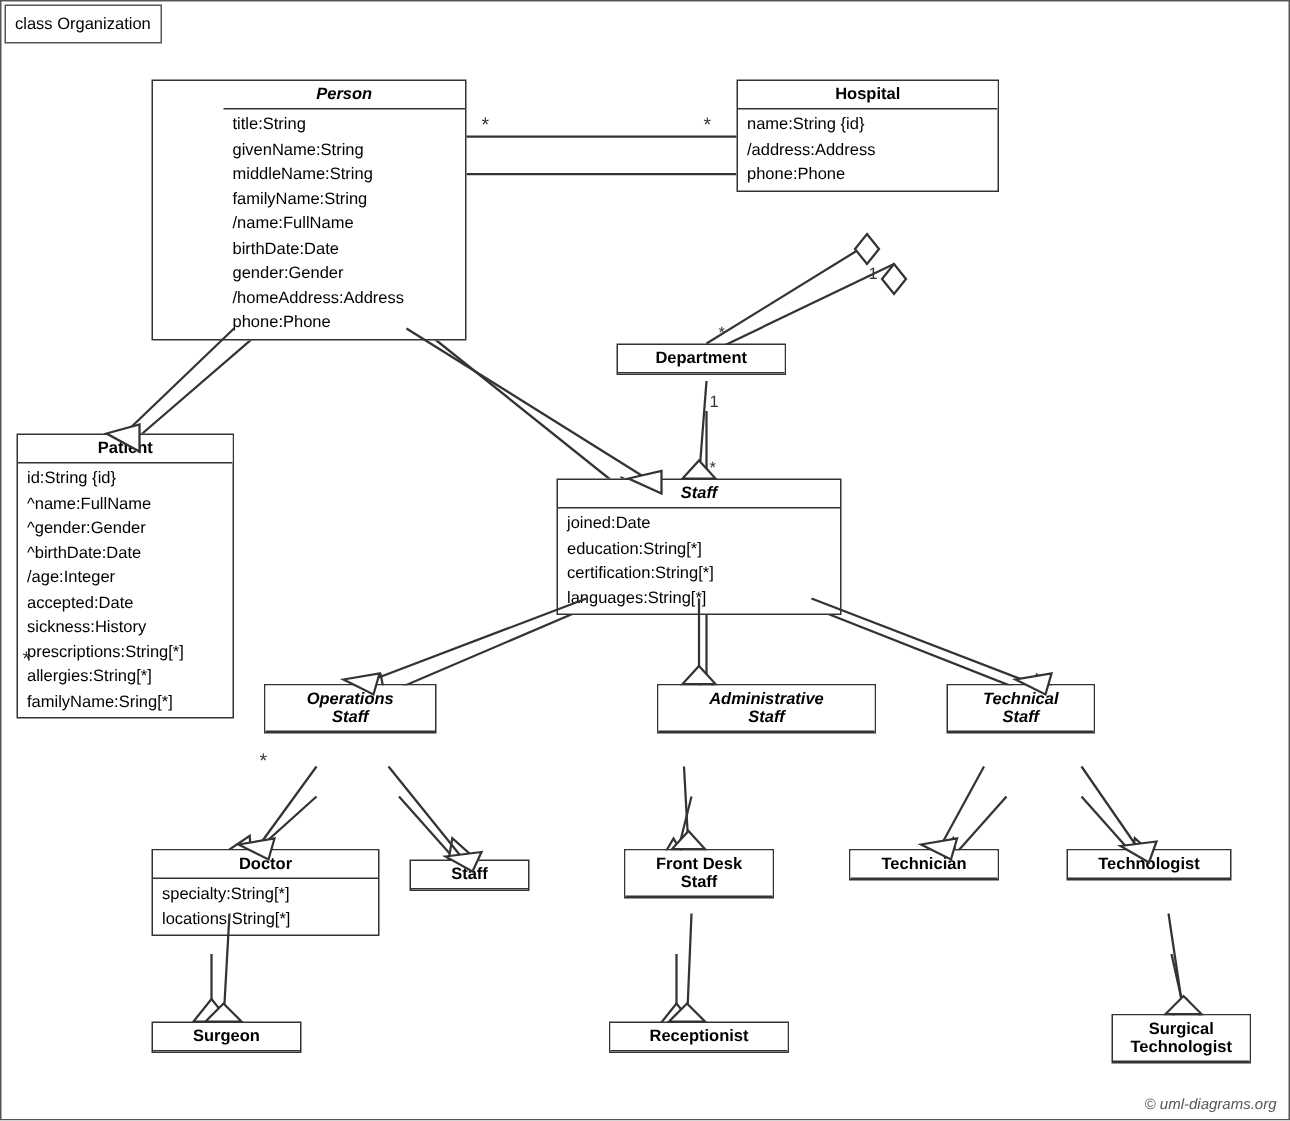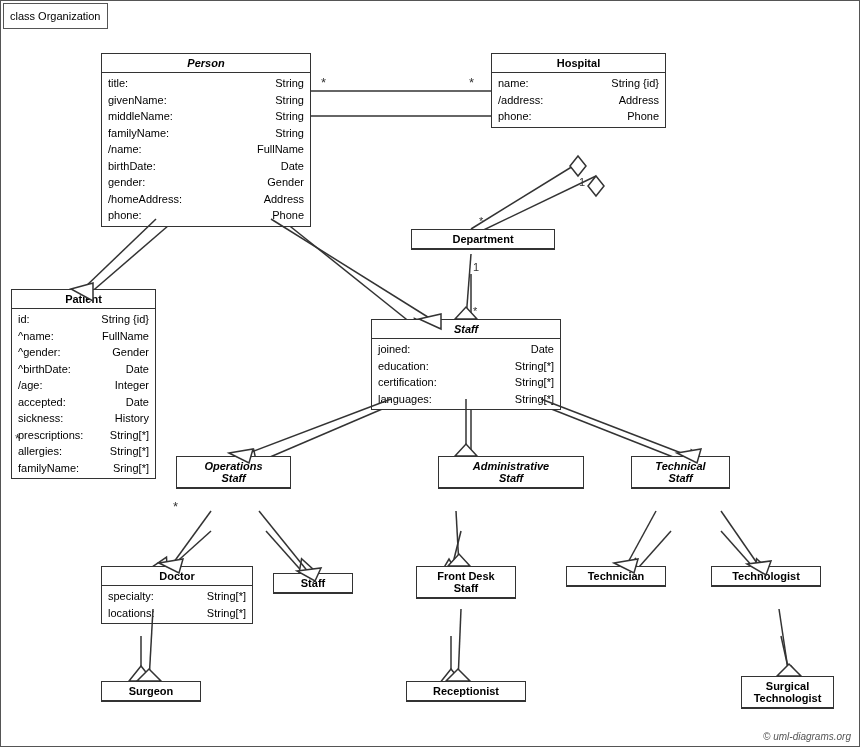--- a/index.html
+++ b/index.html
@@ -41,22 +41,21 @@
       font-weight: bold;
     }
     .uml-class .class-header.italic {
       font-style: italic;
     }
     .uml-class .class-body {
       padding: 2px 6px;
     }
     .uml-class .class-body .attr-row {
       display: flex;
-      justify-content: space-between;
-      gap: 24px;
+      gap: 0;
       line-height: 1.5;
     }
     .uml-class .class-body .attr-name { white-space: nowrap; }
     .uml-class .class-body .attr-type { white-space: nowrap; }
     svg.arrows {
       position: absolute;
       top: 0; left: 0;
       width: 860px;
       height: 747px;
       pointer-events: none;
@@ -140,21 +139,21 @@
     <polygon points="128,680 152,680 140,665" fill="white" stroke="#333" stroke-width="1.5"></polygon>
 
     <line x1="450" y1="635" x2="450" y2="683" stroke="#333" stroke-width="1.5"></line>
     <polygon points="438,683 462,683 450,668" fill="white" stroke="#333" stroke-width="1.5"></polygon>
 
     <line x1="780" y1="635" x2="790" y2="680" stroke="#333" stroke-width="1.5"></line>
     <polygon points="778,680 802,680 790,665" fill="white" stroke="#333" stroke-width="1.5"></polygon>
 
   </svg>
 
-  <div class="uml-class" style="left:100px; top:52px; width:210px;">
+  <div class="uml-class" style="left:100px; top:52px; width:210px;padding-left:47px;">
     <div class="class-header italic">Person</div>
     <div class="class-body">
       <div class="attr-row">
           <span class="attr-name">title:</span>
           <span class="attr-type">String</span>
         </div>
       <div class="attr-row">
           <span class="attr-name">givenName:</span>
           <span class="attr-type">String</span>
         </div>
@@ -200,21 +199,21 @@
           <span class="attr-name">/address:</span>
           <span class="attr-type">Address</span>
         </div>
       <div class="attr-row">
           <span class="attr-name">phone:</span>
           <span class="attr-type">Phone</span>
         </div>
     </div>
   </div>
 
-  <div class="uml-class" style="left:410px; top:228px; width:144px;">
+  <div class="uml-class" style="left:410px; top:228px; width:113px;">
     <div class="class-header">Department</div>
   </div>
 
   <div class="uml-class" style="left:370px; top:318px; width:190px;">
     <div class="class-header italic">Staff</div>
     <div class="class-body">
       <div class="attr-row">
           <span class="attr-name">joined:</span>
           <span class="attr-type">Date</span>
         </div>

